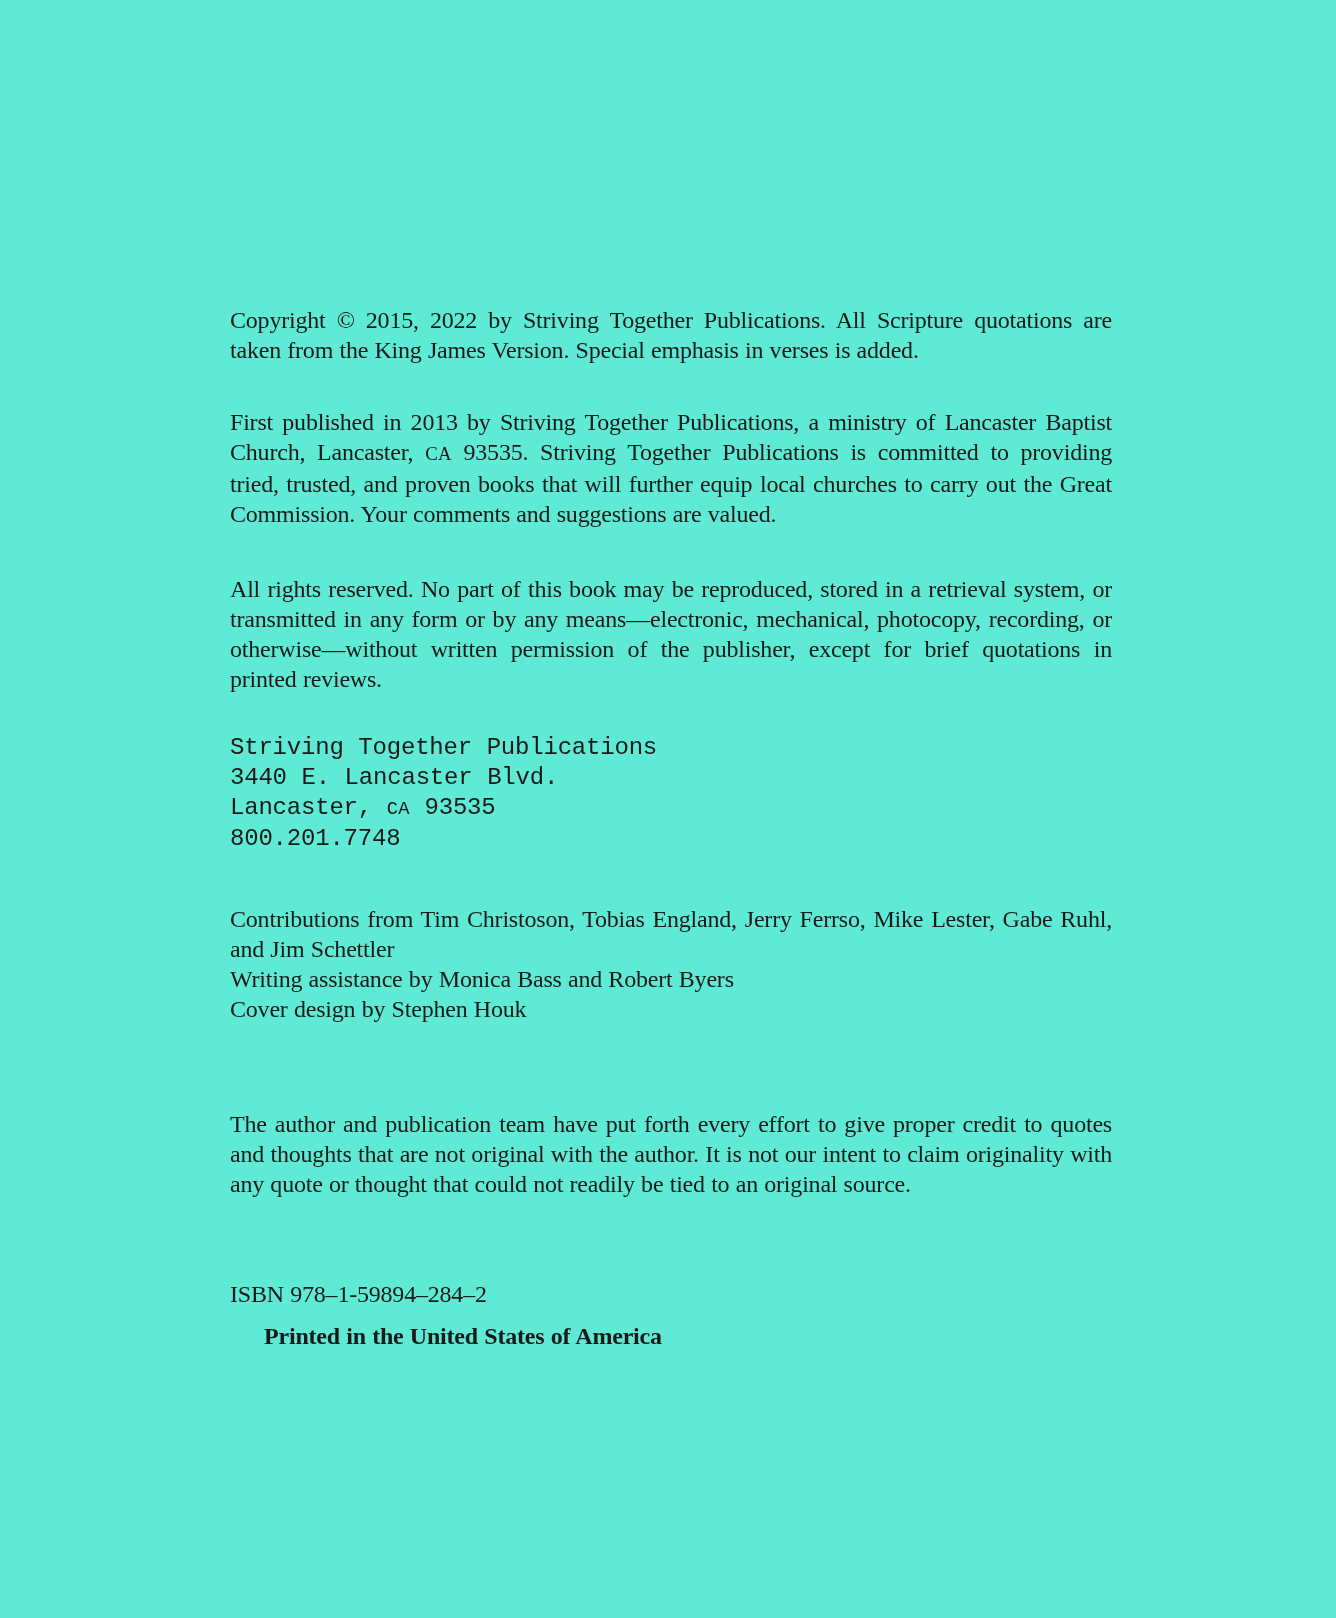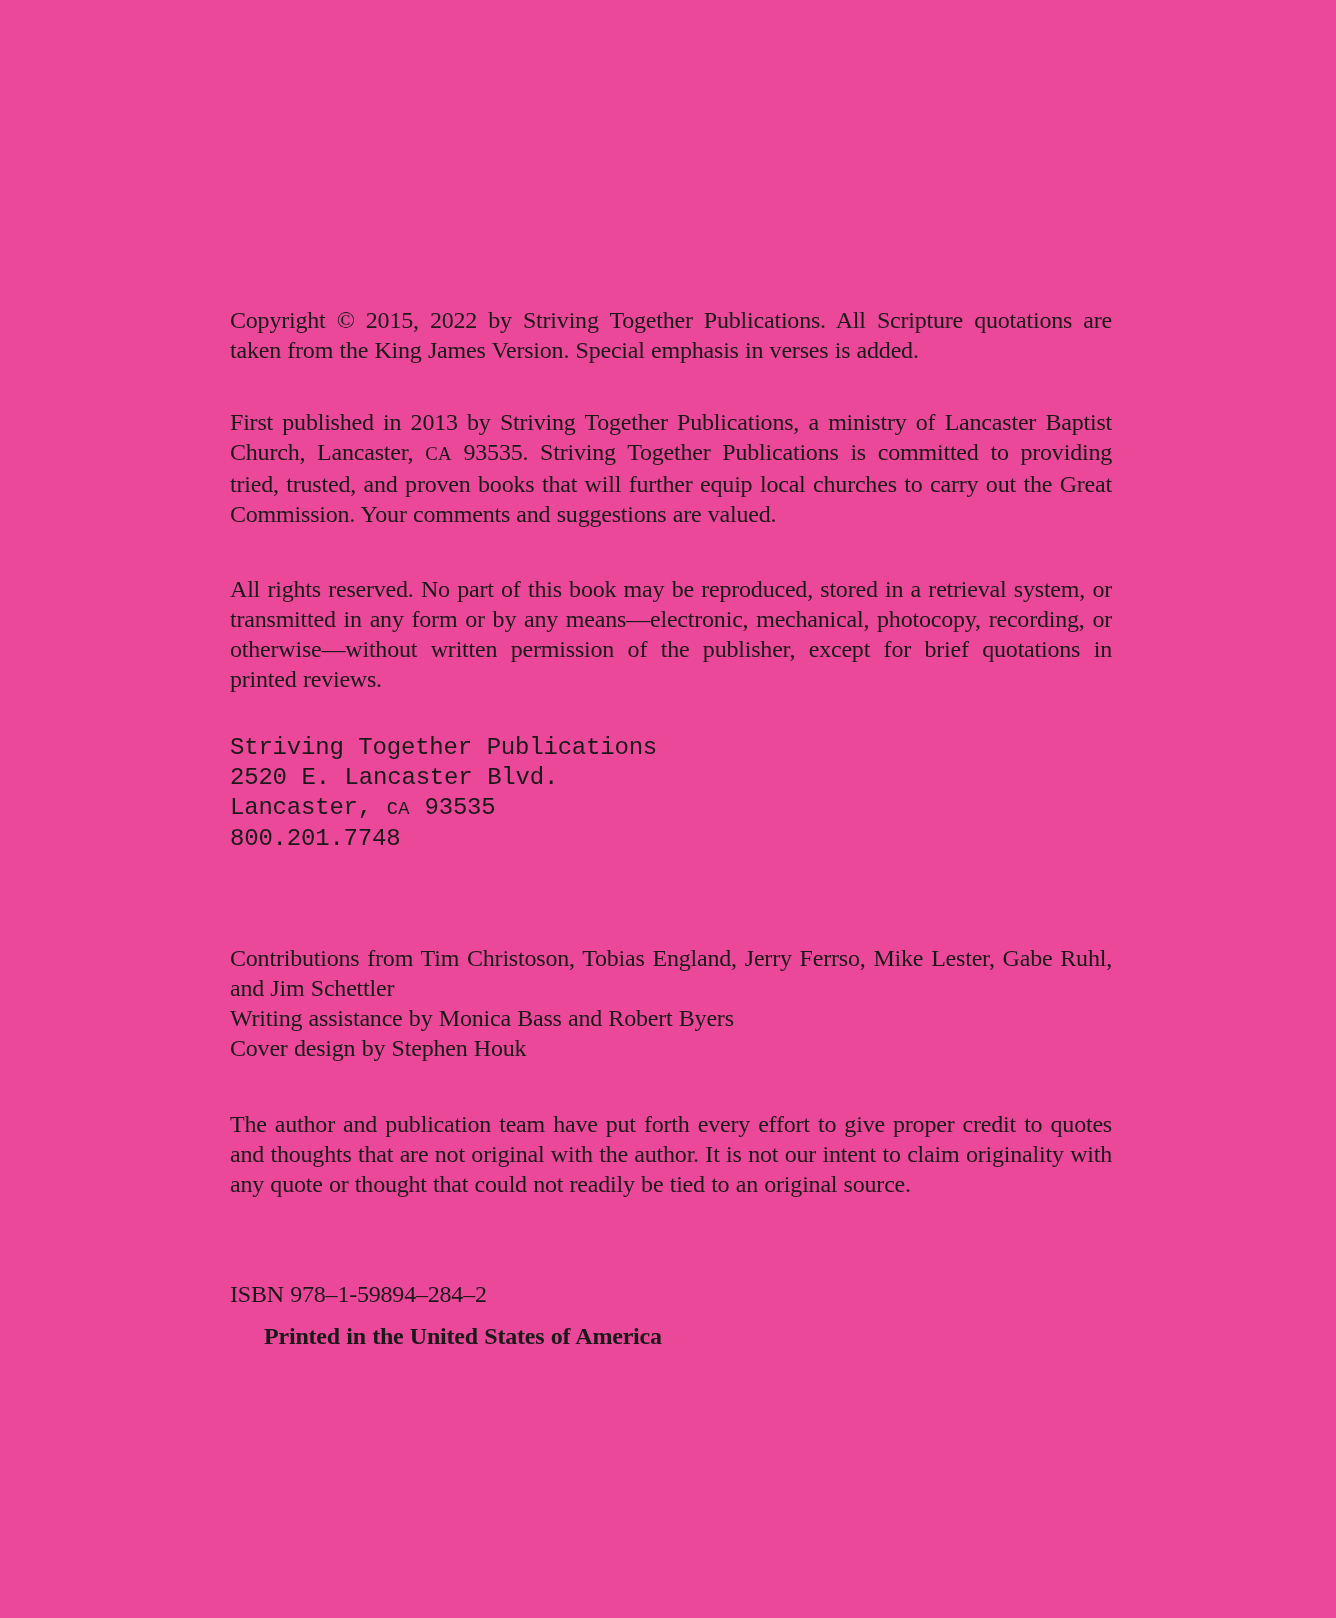--- a/index.html
+++ b/index.html
@@ -4,21 +4,21 @@
 <style>
   html, body {
     margin: 0;
     padding: 0;
     background: #ffffff;
   }
   .page {
     position: relative;
     width: 1336px;
     height: 1618px;
-    background: #ec4899;
+    background: #5eead4;
     overflow: hidden;
     font-family: "Liberation Serif", "DejaVu Serif", serif;
     color: #191919;
   }
   .tb {
     position: absolute;
     left: 230px;
     width: 882px;
     font-size: 24px;
     line-height: 30px;
@@ -36,21 +36,21 @@
     letter-spacing: 0.3px;
   }
   .bold {
     font-weight: bold;
     margin-left: 34px;
   }
   .p1 { top: 281px; }
   .p2 { top: 383px; }
   .p3 { top: 545px; margin-top: 29px; }
   .addr { top: 733px; font-family: Liberation Mono, monospace; }
-  .credits { top: 943px; }
+  .credits { top: 904px; }
   .p6 { top: 1085px; }
   .isbn { top: 1255px; }
   .printed { top: 1297px; }
 </style>
 </head>
 <body>
 
 <div class="page">
 
   <p class="tb just p1">
@@ -60,21 +60,21 @@
   <p class="tb just p2">
     <span>First published in 2013 by Striving Together Publications, a ministry of Lancaster Baptist Church, Lancaster, </span><span class="sc">CA</span><span> 93535. Striving Together Publications is committed to providing tried, trusted, and proven books that will further equip local churches to carry out the Great Commission. Your comments and suggestions are valued.</span>
   </p>
 
   <p class="tb just p3">
     <span>All rights reserved. No part of this book may be reproduced, stored in a retrieval system, or transmitted in any form or by any means—electronic, mechanical, photocopy, recording, or otherwise—without written permission of the publisher, except for brief quotations in printed reviews.</span>
   </p>
 
   <div class="tb addr">
     <span class="line">Striving Together Publications</span>
-    <span class="line">2520 E. Lancaster Blvd.</span>
+    <span class="line">3440 E. Lancaster Blvd.</span>
     <span class="line"><span>Lancaster, </span><span class="sc">CA</span><span> 93535</span></span>
     <span class="line">800.201.7748</span>
   </div>
 
   <div class="tb credits">
     <span class="line just">Contributions from Tim Christoson, Tobias England, Jerry Ferrso, Mike Lester, Gabe Ruhl, and Jim Schettler</span>
     <span class="line">Writing assistance by Monica Bass and Robert Byers</span>
     <span class="line">Cover design by Stephen Houk</span>
   </div>
 

